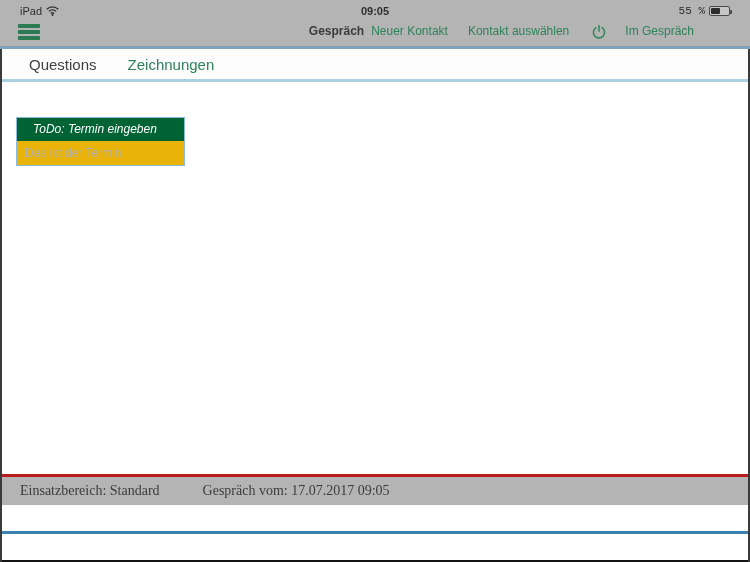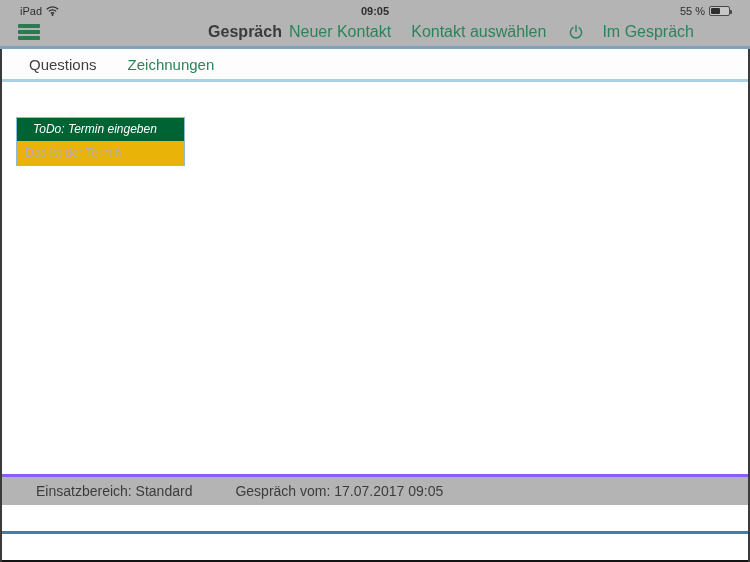--- a/index.html
+++ b/index.html
@@ -15,36 +15,36 @@
   .topbars { background: #b4b4b4; }
   .status-bar {
     height: 17px; display: flex; align-items: flex-end;
     font-size: 11px; color: #2e2e2e; padding: 0 20px; position: relative;
   }
   .status-left { display: flex; align-items: center; gap: 4px; }
   .status-time {
     position: absolute; left: 0; right: 0; text-align: center;
     font-weight: 700; font-size: 11px; color: #2e2e2e;
   }
-  .status-right { margin-left: auto; display: flex; align-items: center; gap: 4px; z-index: 1; }
+  .status-right { margin-left: auto; display: flex; align-items: center; gap: 4px; z-index: 1; font-family: Liberation Mono, monospace; }
   .wifi-svg { display: block; }
   .battery {
     width: 21px; height: 10px; border: 1px solid #4a4a4a; border-radius: 2px;
     position: relative; background: #c6c6c6; display: flex; align-items: center; padding: 1px;
   }
   .battery-fill { height: 6px; width: 55%; background: #2e2e2e; border-radius: 1px; }
   .battery-nub {
     position: absolute; right: -3px; top: 2.5px; width: 2px; height: 4px;
     background: #4a4a4a; border-radius: 0 1px 1px 0;
   }
 
   .nav-bar { height: 29px; display: flex; align-items: center; }
   .menu-btn { margin-left: 18px; display: flex; flex-direction: column; gap: 2px; cursor: pointer; }
   .menu-btn .bar { width: 22px; height: 4px; background: #2a7a52; border-radius: 1px; }
-  .nav-group { margin-left: auto; margin-right: 56px; display: flex; align-items: center; font-size: 16px; }
+  .nav-group { margin-left: auto; margin-right: 56px; display: flex; align-items: flex-start; font-size: 12px; }
   .nav-title { font-weight: 700; color: #3b3b3b; }
   .nav-link { color: #2d825a; cursor: pointer; }
   .gap7  { margin-left: 7px; }
   .gap20 { margin-left: 20px; }
   .gap22 { margin-left: 22px; }
   .gap18 { margin-left: 18px; }
   .power-btn { display: flex; align-items: center; cursor: pointer; }
 
   
   .nav-sep { height: 3px; background: #7fa3be; }
@@ -75,23 +75,24 @@
     white-space: nowrap; overflow: hidden; font-style: italic;
   }
   .todo-input {
     display: block; width: 100%; height: 24px; border: none; outline: none;
     font-family: "Liberation Sans", "DejaVu Sans", sans-serif;
     font-size: 12px; color: #3f3f3f; padding-left: 8px; background: #eab308;
   }
   .todo-input::placeholder { color: #b2b2b2; opacity: 1; }
 
   .footer {
-    height: 31px; background: #b4b4b4; border-top: 3px solid #8b5cf6;
+    height: 31px; background: #b4b4b4; border-top: 3px solid #b91c1c;
     display: flex; align-items: center; font-size: 14px; color: #3c3c3c;
-    padding-left: 34px;
+    padding-left: 18px;
+    font-family: Liberation Serif, serif;
   }
   .footer-right { margin-left: 43px; }
   .bottom-blue { height: 3px; background: #3d80b2; }
   .bottom-dark { height: 2px; background: #141414; }
 </style>
 </head>
 <body>
 
 <div class="app">
 

